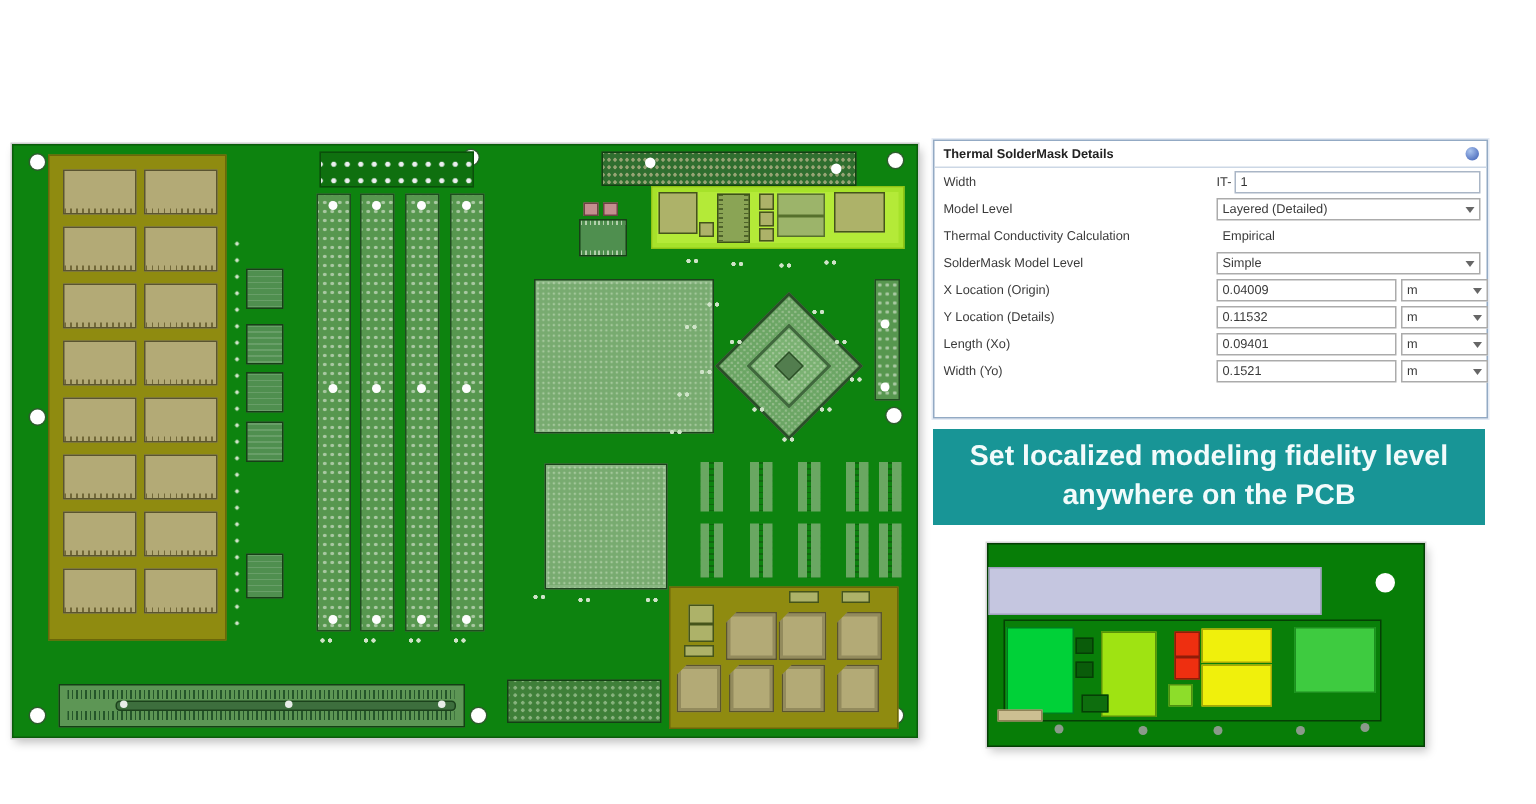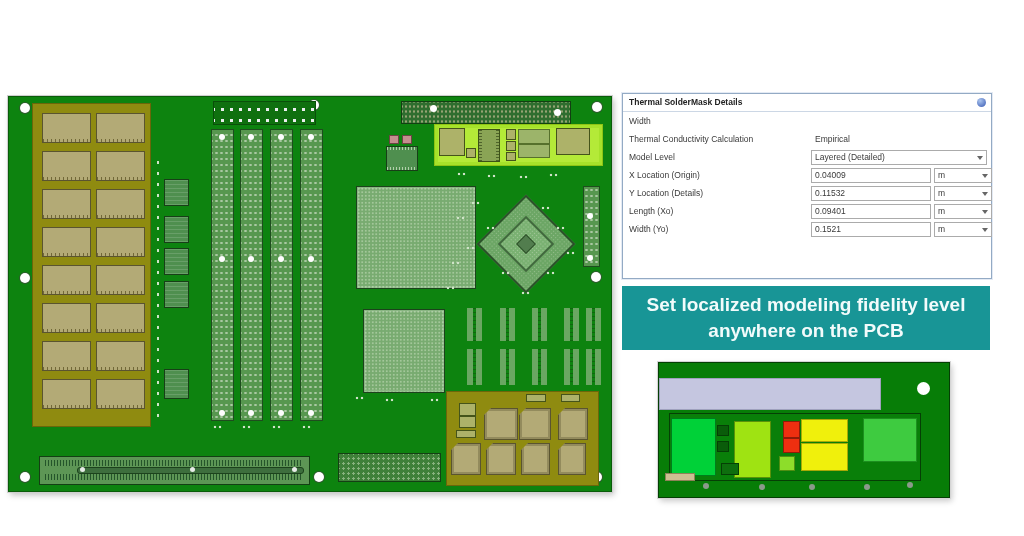--- a/index.html
+++ b/index.html
@@ -266,40 +266,53 @@
   </div>
 
   <div id="panel">
     <div class="titlebar">
       <span>Thermal SolderMask Details</span>
       <div class="helpicon"></div>
     </div>
 
     <div class="prow">
       <span class="plabel">Width</span>
-    </div>
-
-
-    <div class="prow">
-      <span class="plabel">Thermal Conductivity Calculation</span>
-      <span class="pctrl">
-        <span class="staticval">Empirical</span>
-      </span>
-    </div>
+      <span class="pctrl">
+        <span class="prefix">IT-</span>
+        <input class="tinput" type="text" value="1" style="">
+      </span>
+    </div>
+
 
     <div class="prow">
       <span class="plabel">Model Level</span>
       <span class="pctrl">
         <span class="selbox">
           <span>Layered (Detailed)</span>
           <span class="arrow"></span>
         </span>
       </span>
     </div>
 
+    <div class="prow">
+      <span class="plabel">Thermal Conductivity Calculation</span>
+      <span class="pctrl">
+        <span class="staticval">Empirical</span>
+      </span>
+    </div>
+
+    <div class="prow">
+      <span class="plabel">SolderMask Model Level</span>
+      <span class="pctrl">
+        <span class="selbox">
+          <span>Simple</span>
+          <span class="arrow"></span>
+        </span>
+      </span>
+    </div>
 
     <div class="prow">
       <span class="plabel">X Location (Origin)</span>
       <span class="pctrl">
         <span class="valbox">
             <span>0.04009</span>
           </span>
         <span class="unitbox">
           <span>m</span>
           <span class="arrow"></span>

